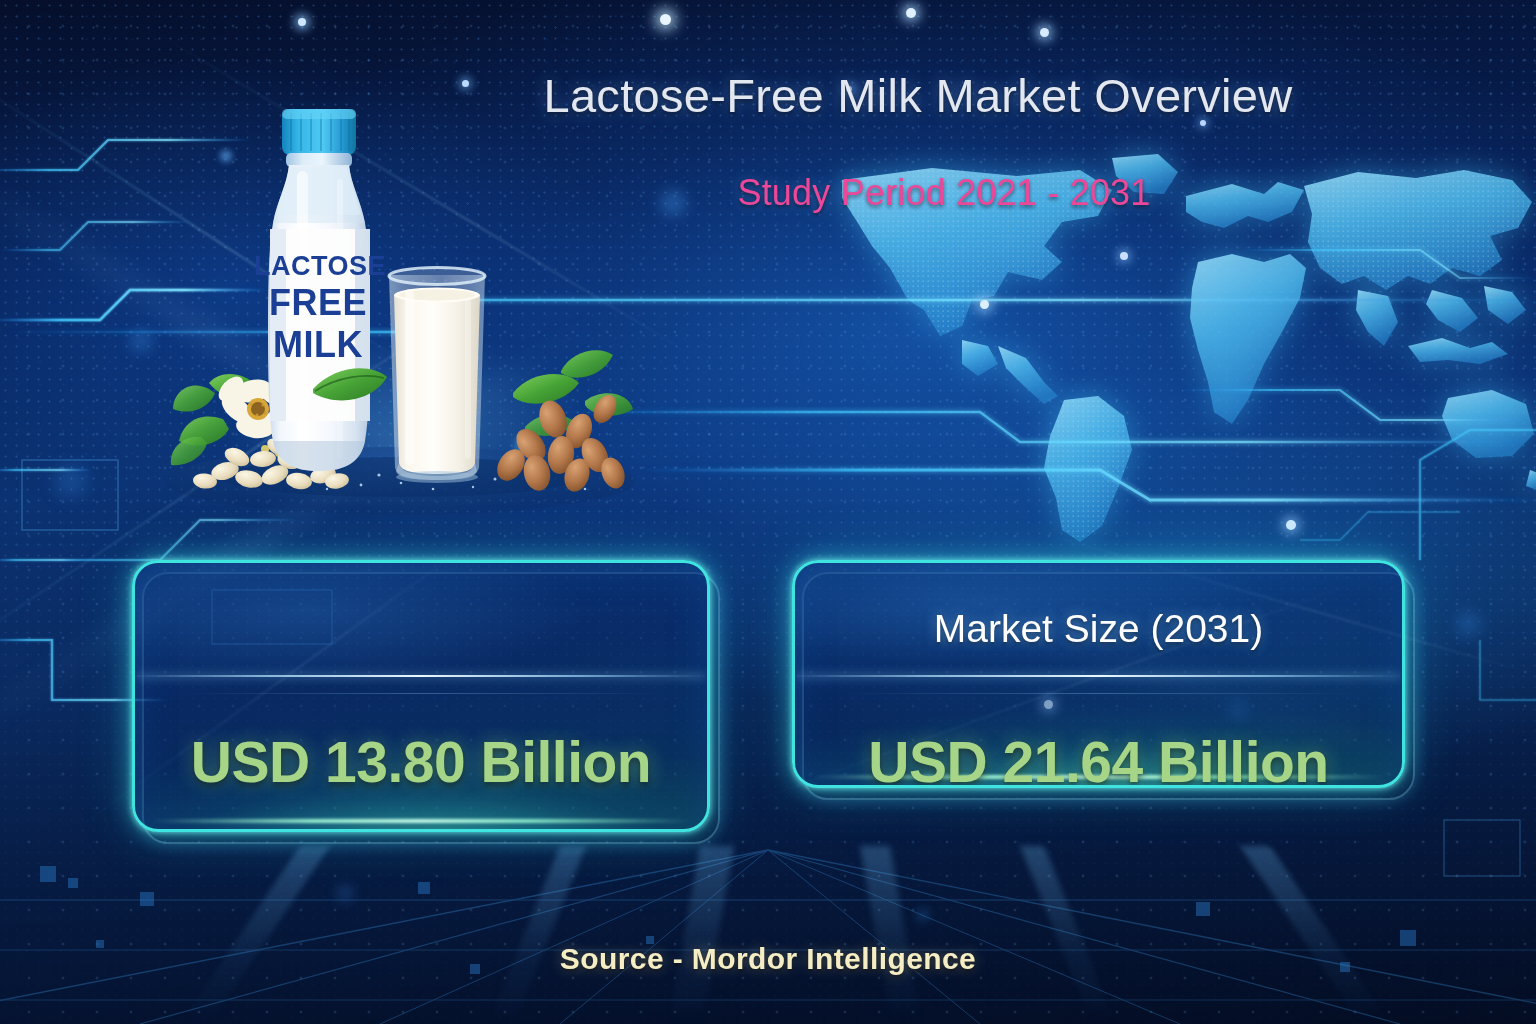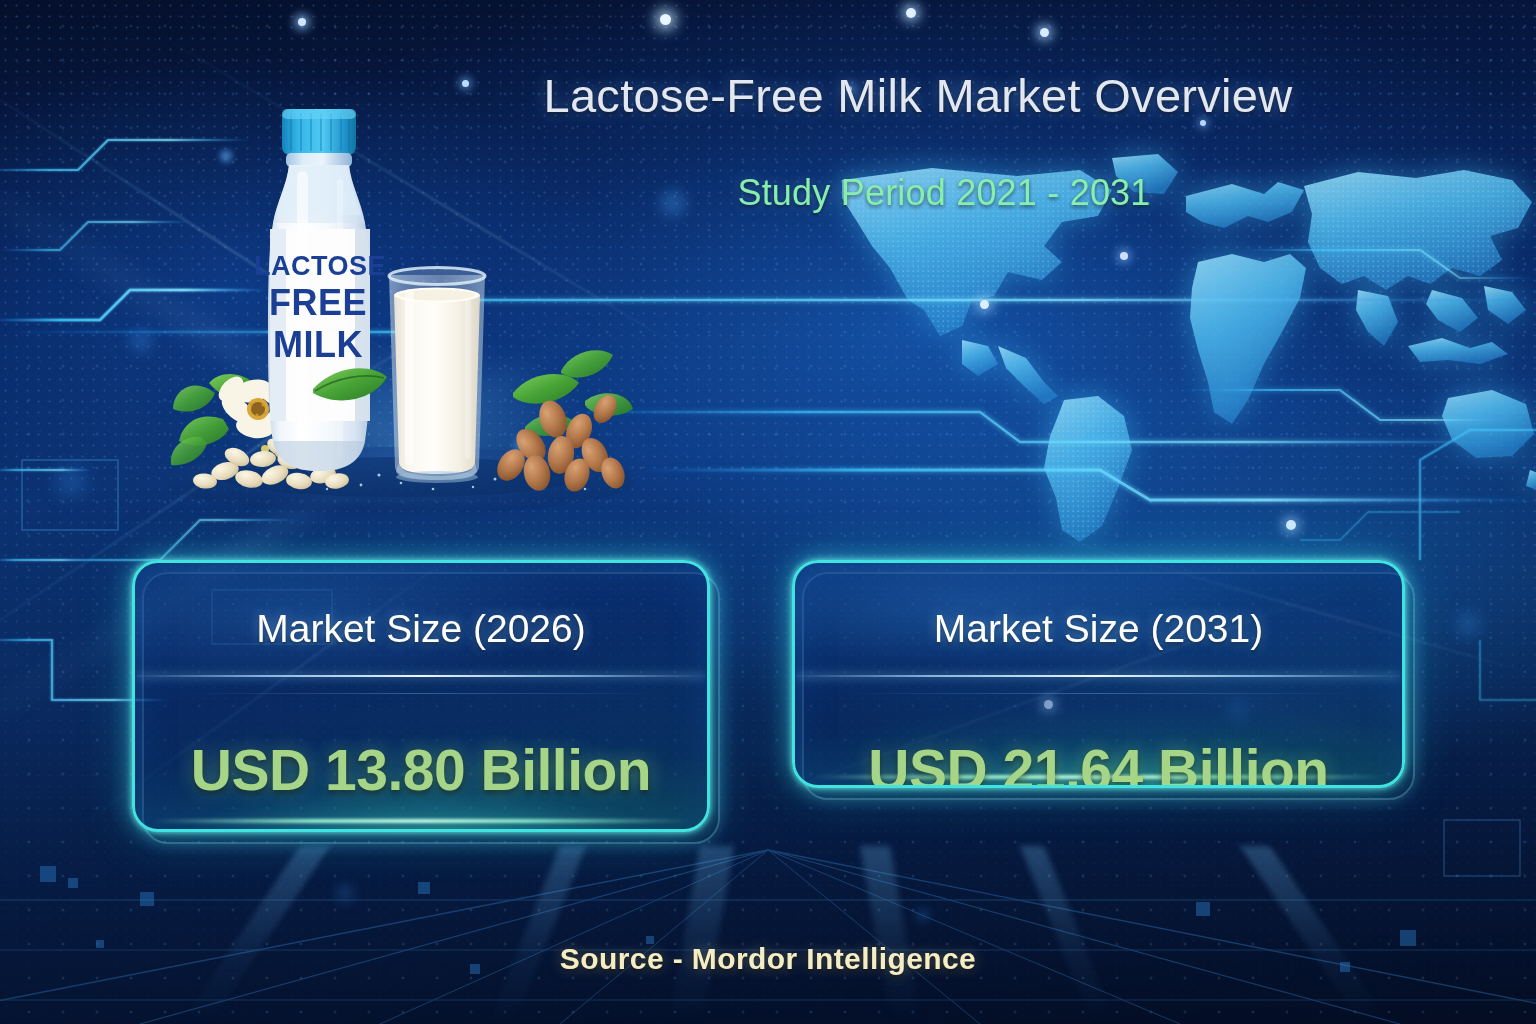--- a/index.html
+++ b/index.html
@@ -61,21 +61,21 @@
   .product svg { width:100%; height:100%; overflow:visible; }
   .bottle-text { font-family:"Liberation Sans", sans-serif; font-weight:bold;
      fill:#1b3f94; }
 
   
   .title { position:absolute; left:0; right:0; top:68px; text-align:center;
     font-size:47px; font-weight:400; color:#e2e7f0; letter-spacing:.3px;
     text-shadow:0 0 16px rgba(120,180,255,.45), 0 2px 5px rgba(0,0,0,.65);
     padding-left:300px; }
   .subtitle { position:absolute; left:0; right:0; top:172px; text-align:center;
-    font-size:36px; font-weight:400; color:#86efac; letter-spacing:.2px;
+    font-size:36px; font-weight:400; color:#ec4899; letter-spacing:.2px;
     text-shadow:0 0 14px rgba(120,180,255,.40), 0 2px 4px rgba(0,0,0,.6);
     padding-left:352px; }
 
   
   .card-wrap { position:absolute; }
   .card-shadowframe { position:absolute; left:10px; top:12px; width:100%; height:100%;
     border:2px solid rgba(150,225,255,.30); border-radius:26px;
     box-shadow:0 0 18px rgba(90,200,255,.22); }
   .card { position:absolute; inset:0; border-radius:26px;
     border:3px solid #3fe3e0;
@@ -101,21 +101,21 @@
     filter:blur(1.6px); border-radius:3px; }
   .card-label { position:absolute; left:0; right:0; top:44px; text-align:center;
     font-size:39px; font-weight:400; color:#ffffff;
     text-shadow:0 0 12px rgba(140,210,255,.55), 0 2px 4px rgba(0,0,0,.55); }
   .card-div { position:absolute; left:2px; right:2px; top:112px; height:2px;
     background:linear-gradient(90deg, rgba(130,200,255,.15) 0%, rgba(175,225,255,.75) 22%, rgba(235,250,255,1) 50%, rgba(160,220,255,.70) 78%, rgba(130,200,255,.12) 100%);
     filter:blur(.7px);
     box-shadow:0 0 10px rgba(150,220,255,.75); }
   .card-div2 { position:absolute; left:8%; right:8%; top:130px; height:1px;
     background:linear-gradient(90deg, rgba(120,190,255,0) 0%, rgba(150,210,255,.30) 50%, rgba(120,190,255,0) 100%); }
-  .card-value { position:absolute; left:0; right:0; top:174px; text-align:center;
+  .card-value { position:absolute; left:0; right:0; top:166px; text-align:center;
     font-size:57px; font-weight:bold; color:#a6d587; letter-spacing:-.5px;
     text-shadow:0 0 18px rgba(150,230,120,.40), 0 3px 6px rgba(0,0,0,.55); }
 
   
   .source { position:absolute; left:0; right:0; top:942px; text-align:center;
     font-size:30px; font-weight:bold; color:#f5eec4; letter-spacing:.4px;
     text-shadow:0 0 14px rgba(255,240,170,.35), 0 2px 4px rgba(0,0,0,.7); }
 
   
   .ray { position:absolute; transform-origin:top center;
@@ -539,21 +539,20 @@
 
   <div class="title">Lactose-Free Milk Market Overview</div>
   <div class="subtitle">Study Period 2021 - 2031</div>
 
   <div class="card-wrap" style="left:132px; top:560px; width:578px; height:272px;">
     <div class="card-shadowframe"></div>
     <div class="card">
       <div class="card-inner-sheen"></div>
       <div class="card-greenglow"></div>
       <div class="card-botline"></div>
-      <div class="card-label">Market Size (2026)</div>
       <div class="card-div"></div>
       <div class="card-div2"></div>
       <div class="card-value">USD 13.80 Billion</div>
     </div>
   </div>
 
   <div class="card-wrap" style="left:792px; top:560px; width:613px; height:228px;">
     <div class="card-shadowframe"></div>
     <div class="card">
       <div class="card-inner-sheen"></div>

